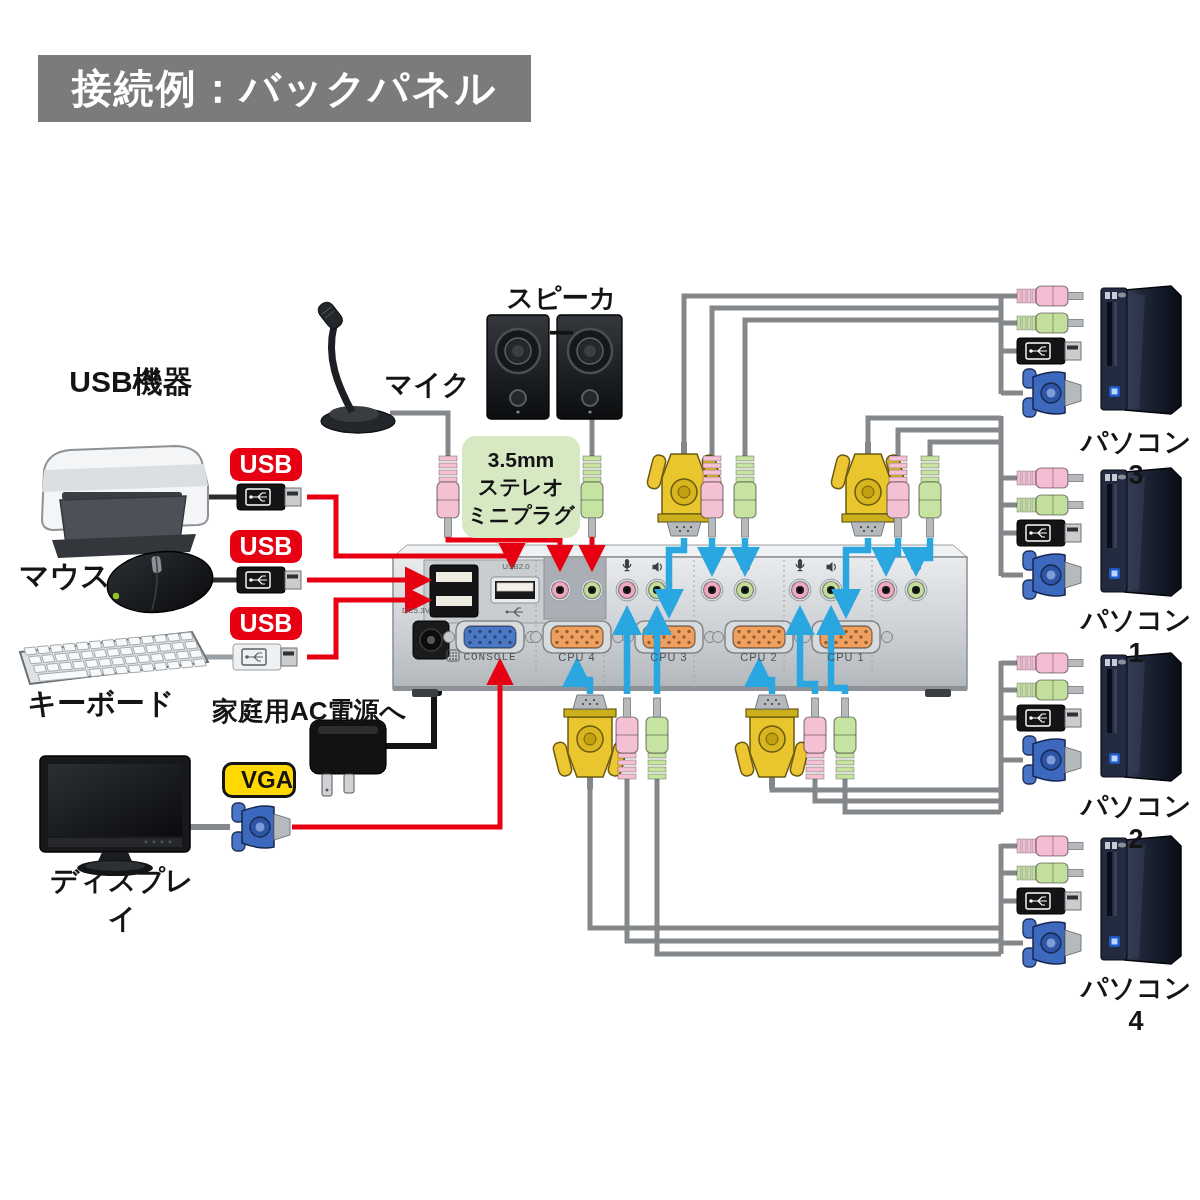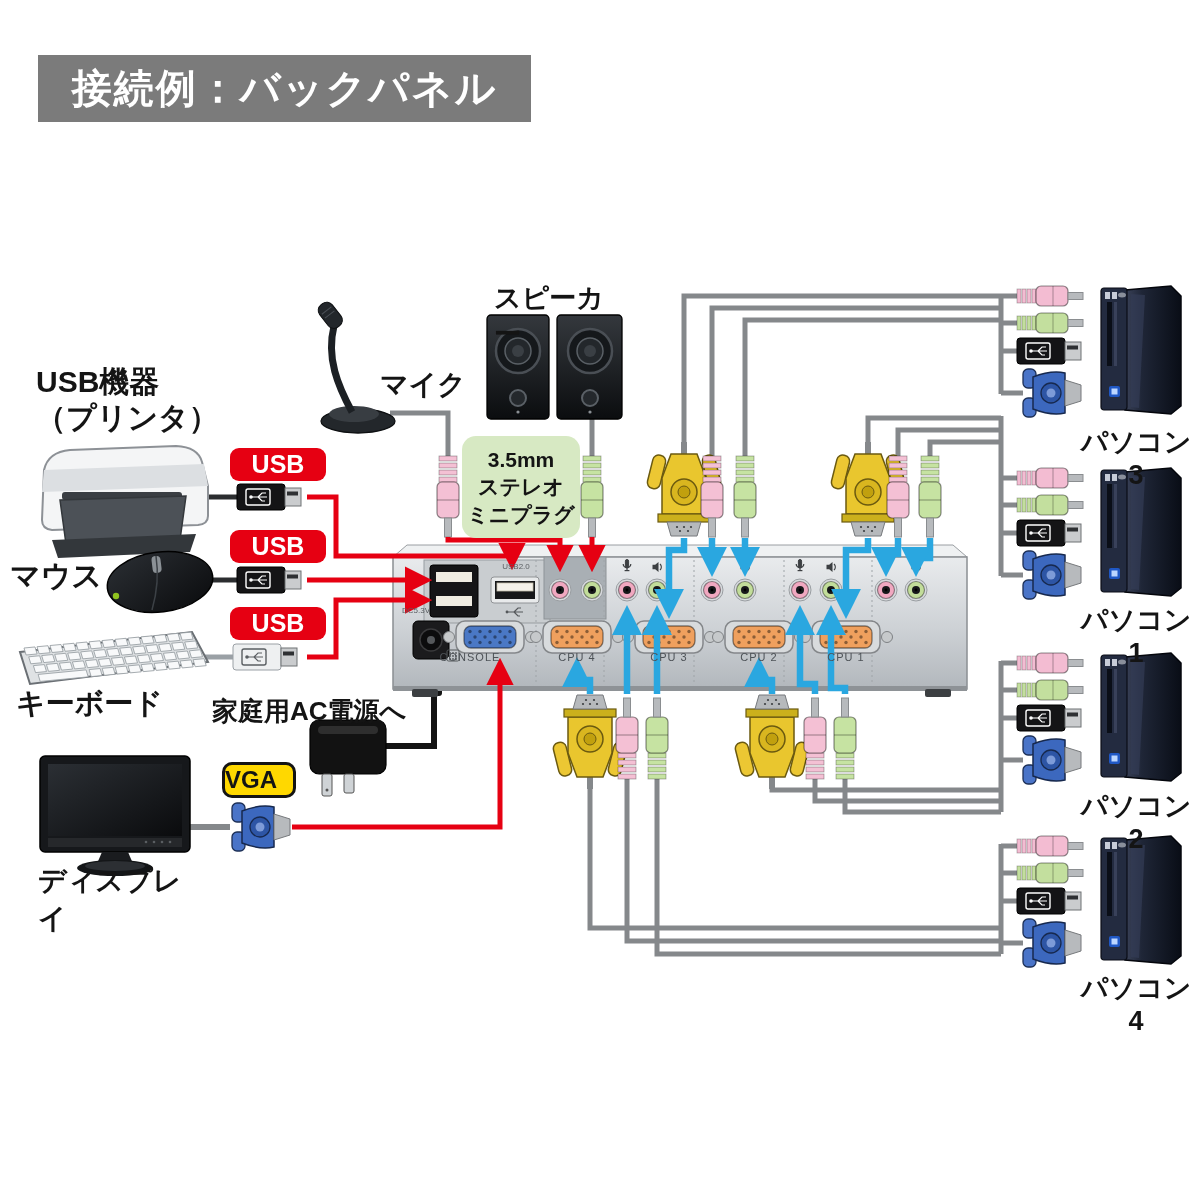--- a/index.html
+++ b/index.html
@@ -1,29 +1,29 @@
 <!DOCTYPE html>
 <html><head>
 <meta charset="utf-8">
 <style>
   html,body{margin:0;padding:0;}
   body{width:1200px;height:1200px;background:#fff;position:relative;overflow:hidden;
        font-family:"Liberation Sans","DejaVu Sans",sans-serif;}
   #stage{position:absolute;left:0;top:0;width:1200px;height:1200px;}
   svg{position:absolute;left:0;top:0;}
   .lbl{position:absolute;font-weight:bold;color:#141414;z-index:3;}
-  .ctr{}
+  .ctr{text-align:center;}
   .title-banner{position:absolute;left:38px;top:55px;width:493px;height:67px;background:#7b7b7b;
        color:#fff;font-weight:bold;font-size:40px;line-height:67px;text-align:center;
        letter-spacing:2px;z-index:3;}
-  .usb-badge{position:absolute;left:230px;width:96px;height:33px;background:#e60012;border-radius:9px;
+  .usb-badge{position:absolute;left:230px;width:72px;height:33px;background:#e60012;border-radius:9px;
        color:#fff;font-weight:bold;font-size:25px;line-height:33px;text-align:center;z-index:3;}
   .vga-badge{position:absolute;left:222px;top:762px;width:68px;height:30px;background:#ffd800;
        border:3px solid #141414;border-radius:10px;color:#141414;font-weight:bold;font-size:24px;
-       line-height:30px;text-align:left;z-index:3;}
+       line-height:30px;text-align:right;z-index:3;}
   .plug-note{position:absolute;left:462px;top:436px;width:118px;background:#d7e9c3;border-radius:14px;
        padding:10px 0;text-align:center;font-weight:bold;font-size:21px;line-height:1.3;color:#141414;z-index:3;}
   .plug-note span{display:block;}
   .port-lbl{position:absolute;font-size:11px;color:#4d5257;letter-spacing:1px;z-index:3;text-align:center;width:70px;}
   .tiny-lbl{position:absolute;font-size:8px;color:#5a5e62;z-index:3;}
   .pc-lbl{position:absolute;left:1076px;width:120px;text-align:center;font-weight:bold;font-size:27px;color:#141414;z-index:3;}
 </style>
 </head>
 <body>
 
@@ -486,40 +486,39 @@
     <path d="M307,657 L336,657 L336,600 L424,600" marker-end="url(#ra)"></path>
     <path d="M448,537 L448,540 L560,540 L560,564" marker-end="url(#ra)"></path>
     <path d="M592,537 L592,564" marker-end="url(#ra)"></path>
     <path d="M292,827 L500,827 L500,666" marker-end="url(#ra)"></path>
   </g>
 </svg>
 
 <div class="title-banner">接続例：バックパネル</div>
 
 <div class="lbl ctr" style="left:36px;top:362px;width:190px;font-size:30px;">USB機器</div>
-<div class="lbl ctr" style="left:36px;top:398px;width:190px;font-size:30px;">（プリンタ）</div>
 <div class="lbl ctr" style="left:10px;top:556px;width:110px;font-size:30px;">マウス</div>
 <div class="lbl ctr" style="left:16px;top:684px;width:170px;font-size:29px;">キーボード</div>
 <div class="lbl ctr" style="left:38px;top:862px;width:168px;font-size:28px;">ディスプレイ</div>
 <div class="lbl ctr" style="left:380px;top:366px;width:95px;font-size:28px;">マイク</div>
 <div class="lbl ctr" style="left:494px;top:280px;width:135px;font-size:27px;">スピーカー</div>
 <div class="lbl" style="left:212px;top:694px;font-size:26px;">家庭用AC電源へ</div>
 
 <div class="usb-badge" style="top:448px;">USB</div>
 <div class="usb-badge" style="top:530px;">USB</div>
 <div class="usb-badge" style="top:607px;">USB</div>
 <div class="vga-badge">VGA</div>
 
 <div class="plug-note">
   <span>3.5mm</span>
   <span>ステレオ</span>
   <span>ミニプラグ</span>
 </div>
 
-<div class="port-lbl" style="left:435px;top:651px;">CONSOLE</div>
+<div class="port-lbl" style="left:455px;top:651px;font-family:Liberation Mono, monospace;">CONSOLE</div>
 <div class="port-lbl" style="left:542px;top:651px;">CPU 4</div>
 <div class="port-lbl" style="left:634px;top:651px;">CPU 3</div>
 <div class="port-lbl" style="left:724px;top:651px;">CPU 2</div>
 <div class="port-lbl" style="left:811px;top:651px;">CPU 1</div>
 <div class="tiny-lbl" style="left:494px;top:562px;width:44px;text-align:center;">USB2.0</div>
 <div class="tiny-lbl" style="left:402px;top:606px;">DC5.3V</div>
 
 <div class="pc-lbl" style="top:416px;margin-top:8px;">パソコン3</div>
 <div class="pc-lbl" style="top:602px;">パソコン1</div>
 <div class="pc-lbl" style="top:788px;">パソコン2</div>

